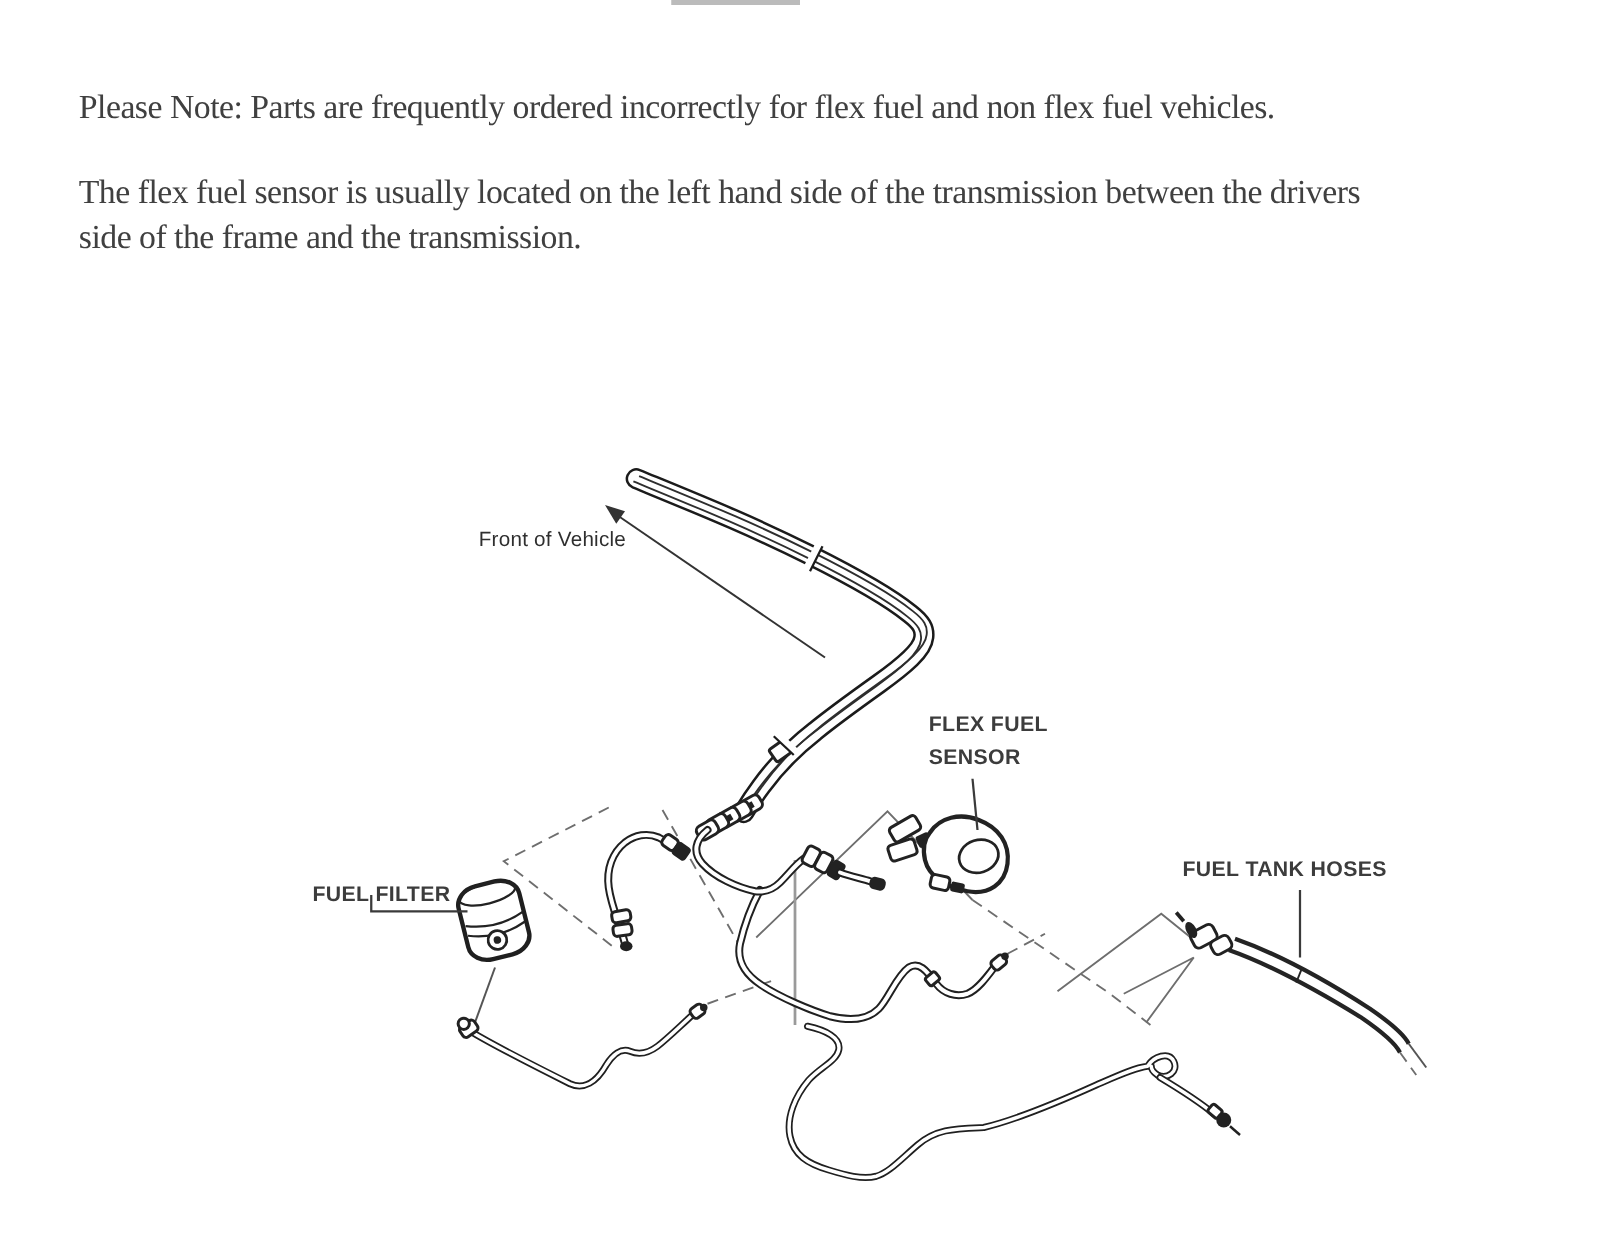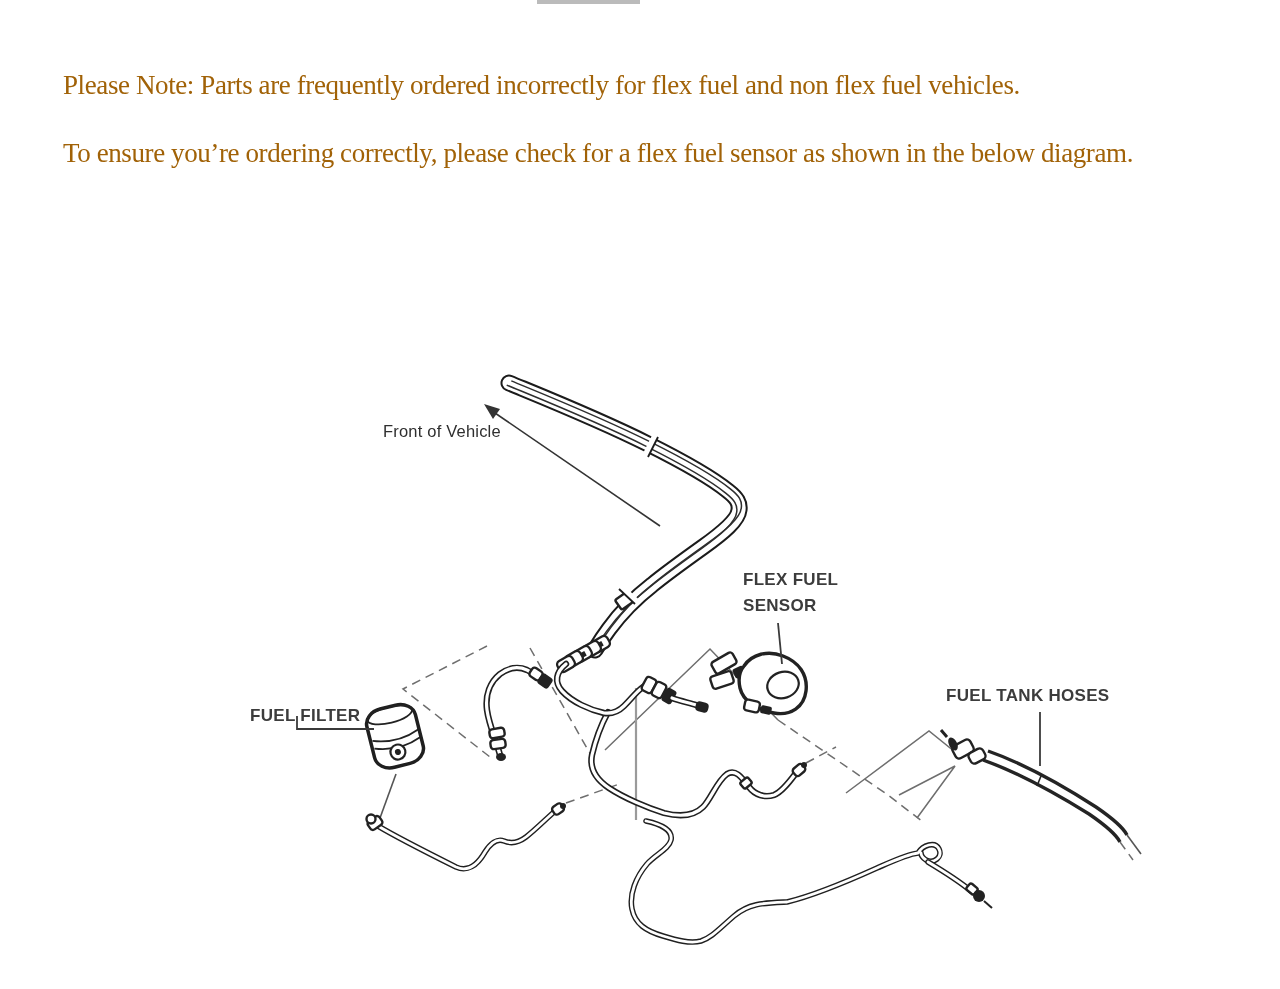--- a/index.html
+++ b/index.html
@@ -1,21 +1,21 @@
 <!DOCTYPE html>
 <html><head>
 <meta charset="utf-8">
 <style>
   html,body{margin:0;padding:0;background:#fff;}
   .page{position:relative;width:1280px;height:989px;background:#ffffff;overflow:hidden;
         font-family:"Liberation Serif",serif;}
   .artifact{position:absolute;left:537px;top:0;width:103px;height:4px;background:#777;opacity:.5;}
   .text-block{position:absolute;top:67px;left:63px;width:1215px;}
   .text-block p{margin:0 0 32px 0;font-size:27px;line-height:36px;letter-spacing:-0.4px;
-        color:#a16207;white-space:pre-line;font-family:"Liberation Serif",serif;}
+        color:#404040;white-space:pre-line;font-family:"Liberation Serif",serif;}
   svg.diagram{position:absolute;left:0;top:0;width:1280px;height:989px;}
   
   .b17{stroke:#1b1b1b;stroke-width:17;fill:none;stroke-linecap:round;stroke-linejoin:round}
   .b13{stroke:#fff;stroke-width:13;fill:none;stroke-linecap:round;stroke-linejoin:round}
   .b1{stroke:#2e2e2e;stroke-width:1.5;fill:none}
   .h6{stroke:#202020;stroke-width:6.4;fill:none;stroke-linecap:round;stroke-linejoin:round}
   .h6w{stroke:#fff;stroke-width:3.2;fill:none;stroke-linecap:round;stroke-linejoin:round}
   .h5{stroke:#202020;stroke-width:5.6;fill:none;stroke-linecap:round;stroke-linejoin:round}
   .h5w{stroke:#fff;stroke-width:2.8;fill:none;stroke-linecap:round;stroke-linejoin:round}
   .part{fill:#fff;stroke:#222;stroke-width:2.4}
@@ -28,21 +28,22 @@
 </style>
 </head>
 <body>
 
 <div class="page">
 
   <div class="artifact"></div>
 
   <div class="text-block">
     <p>Please Note: Parts are frequently ordered incorrectly for flex fuel and non flex fuel vehicles.</p>
-    <p>To ensure you’re ordering correctly, please check for a flex fuel sensor as shown in the below diagram.</p>
+    <p>The flex fuel sensor is usually located on the left hand side of the transmission between the drivers
+side of the frame and the transmission.</p>
   </div>
 
   <svg class="diagram" viewBox="0 0 1280 989">
     <defs>
       <path id="bundlePath" d="M 509 383 C 560 404 600 420 648 444 C 680 460 712 478 728 491 C 737 498 740 503 739 510 C 738 520 724 532 703 547 C 682 562 663 576 652 585 C 634 599 620 614 609 629 C 603 637 598 645 595 650"></path>
     </defs>
 
     <g>
       <path class="thin dash" d="M 487 646 L 403 689 L 490 757"></path>
       <path class="thin dash" d="M 530 648 L 592 757"></path>

